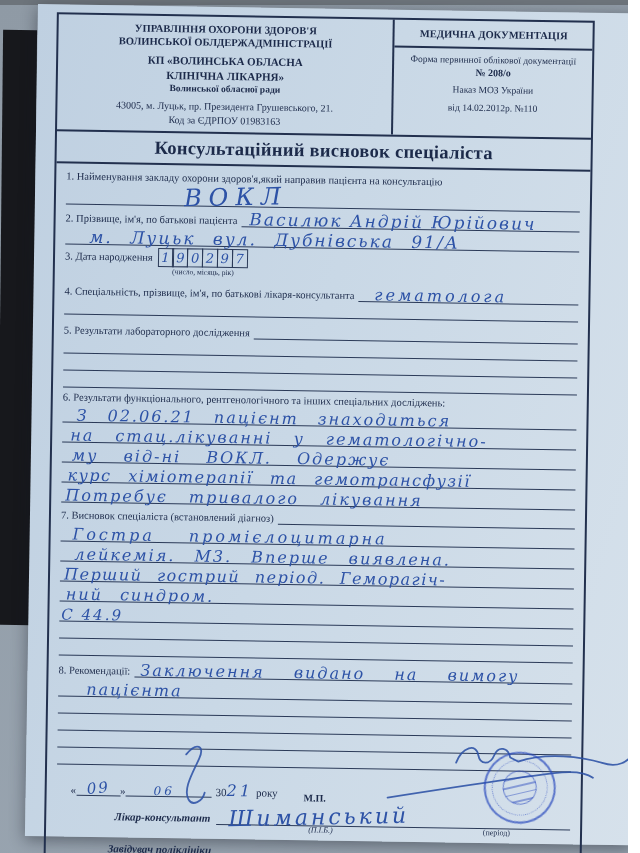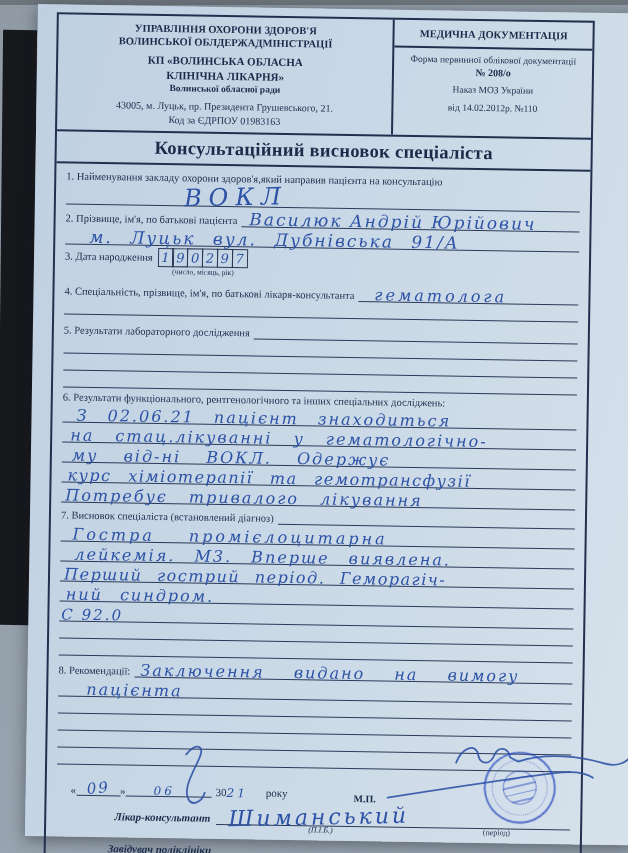--- a/index.html
+++ b/index.html
@@ -178,21 +178,21 @@
         <div class="rule" style="height:19px;">
           <span class="hw" style="left:14px;font-size:16px;letter-spacing:2px;word-spacing:12px;bottom:-2px;">лейкемія. М3. Вперше виявлена.</span>
         </div>
         <div class="rule" style="height:19px;">
           <span class="hw" style="left:4px;font-size:16px;letter-spacing:1.5px;word-spacing:8px;bottom:-2px;">Перший гострий період. Геморагіч-</span>
         </div>
         <div class="rule" style="height:19px;">
           <span class="hw" style="left:6px;font-size:16px;letter-spacing:2px;word-spacing:10px;bottom:-2px;">ний синдром.</span>
         </div>
         <div class="rule" style="height:19px;">
-          <span class="hw" style="left:2px;font-size:15px;letter-spacing:2px;bottom:-2px;">С 92.0</span>
+          <span class="hw" style="left:2px;font-size:15px;letter-spacing:2px;bottom:-2px;">С 44.9</span>
         </div>
 
         <div class="rule rule-blank"></div>
         <div class="rule rule-blank"></div>
 
         <div class="frow" style="height:21px;">
           <span class="lbl">8. Рекомендації:</span>
           <div class="rule">
             <span class="hw" style="left:6px;font-size:16px;letter-spacing:2px;word-spacing:22px;bottom:-2px;">Заключення видано на вимогу</span>
           </div>
@@ -208,23 +208,23 @@
         <div class="date-row">
           <span style="margin-left:14px;">«</span>
           <span class="d-rule" style="width:44px;">
             <span class="hw" style="left:10px;font-size:15px;letter-spacing:2px;bottom:-1px;transform:rotate(-6deg);">09</span>
           </span>
           <span>»</span>
           <span class="d-rule" style="width:86px;">
             <span class="hw" style="left:28px;font-size:12px;letter-spacing:3px;bottom:-1px;">06</span>
           </span>
           <span style="margin-left:4px;">30</span>
-          <span class="hw" style="position:static;font-size:12px;letter-spacing:3px;transform:translateY(1px);">21</span>
-          <span style="margin-left:18px;">року</span>
-          <span style="margin-left:66px;font-weight:bold;font-size:10px;transform:translateY(4px);">М.П.</span>
+          <span class="hw" style="position:static;font-size:16px;letter-spacing:3px;transform:translateY(1px);">21</span>
+          <span style="margin-left:3px;">року</span>
+          <span style="margin-left:26px;font-weight:bold;font-size:10px;transform:translateY(4px);">М.П.</span>
         </div>
 
         <div class="sig-row" style="margin-top:4px;">
           <span class="sig-lbl" style="margin-left:58px;">Лікар-консультант</span>
           <div class="sig-line">
             <span class="hw" style="left:12px;font-size:22px;letter-spacing:3px;bottom:-3px;transform:rotate(-2deg);">Шиманський</span>
             <span class="cap cap-pib">(П.І.Б.)</span>
             <span class="cap cap-sign">(період)</span>
           </div>
         </div>

